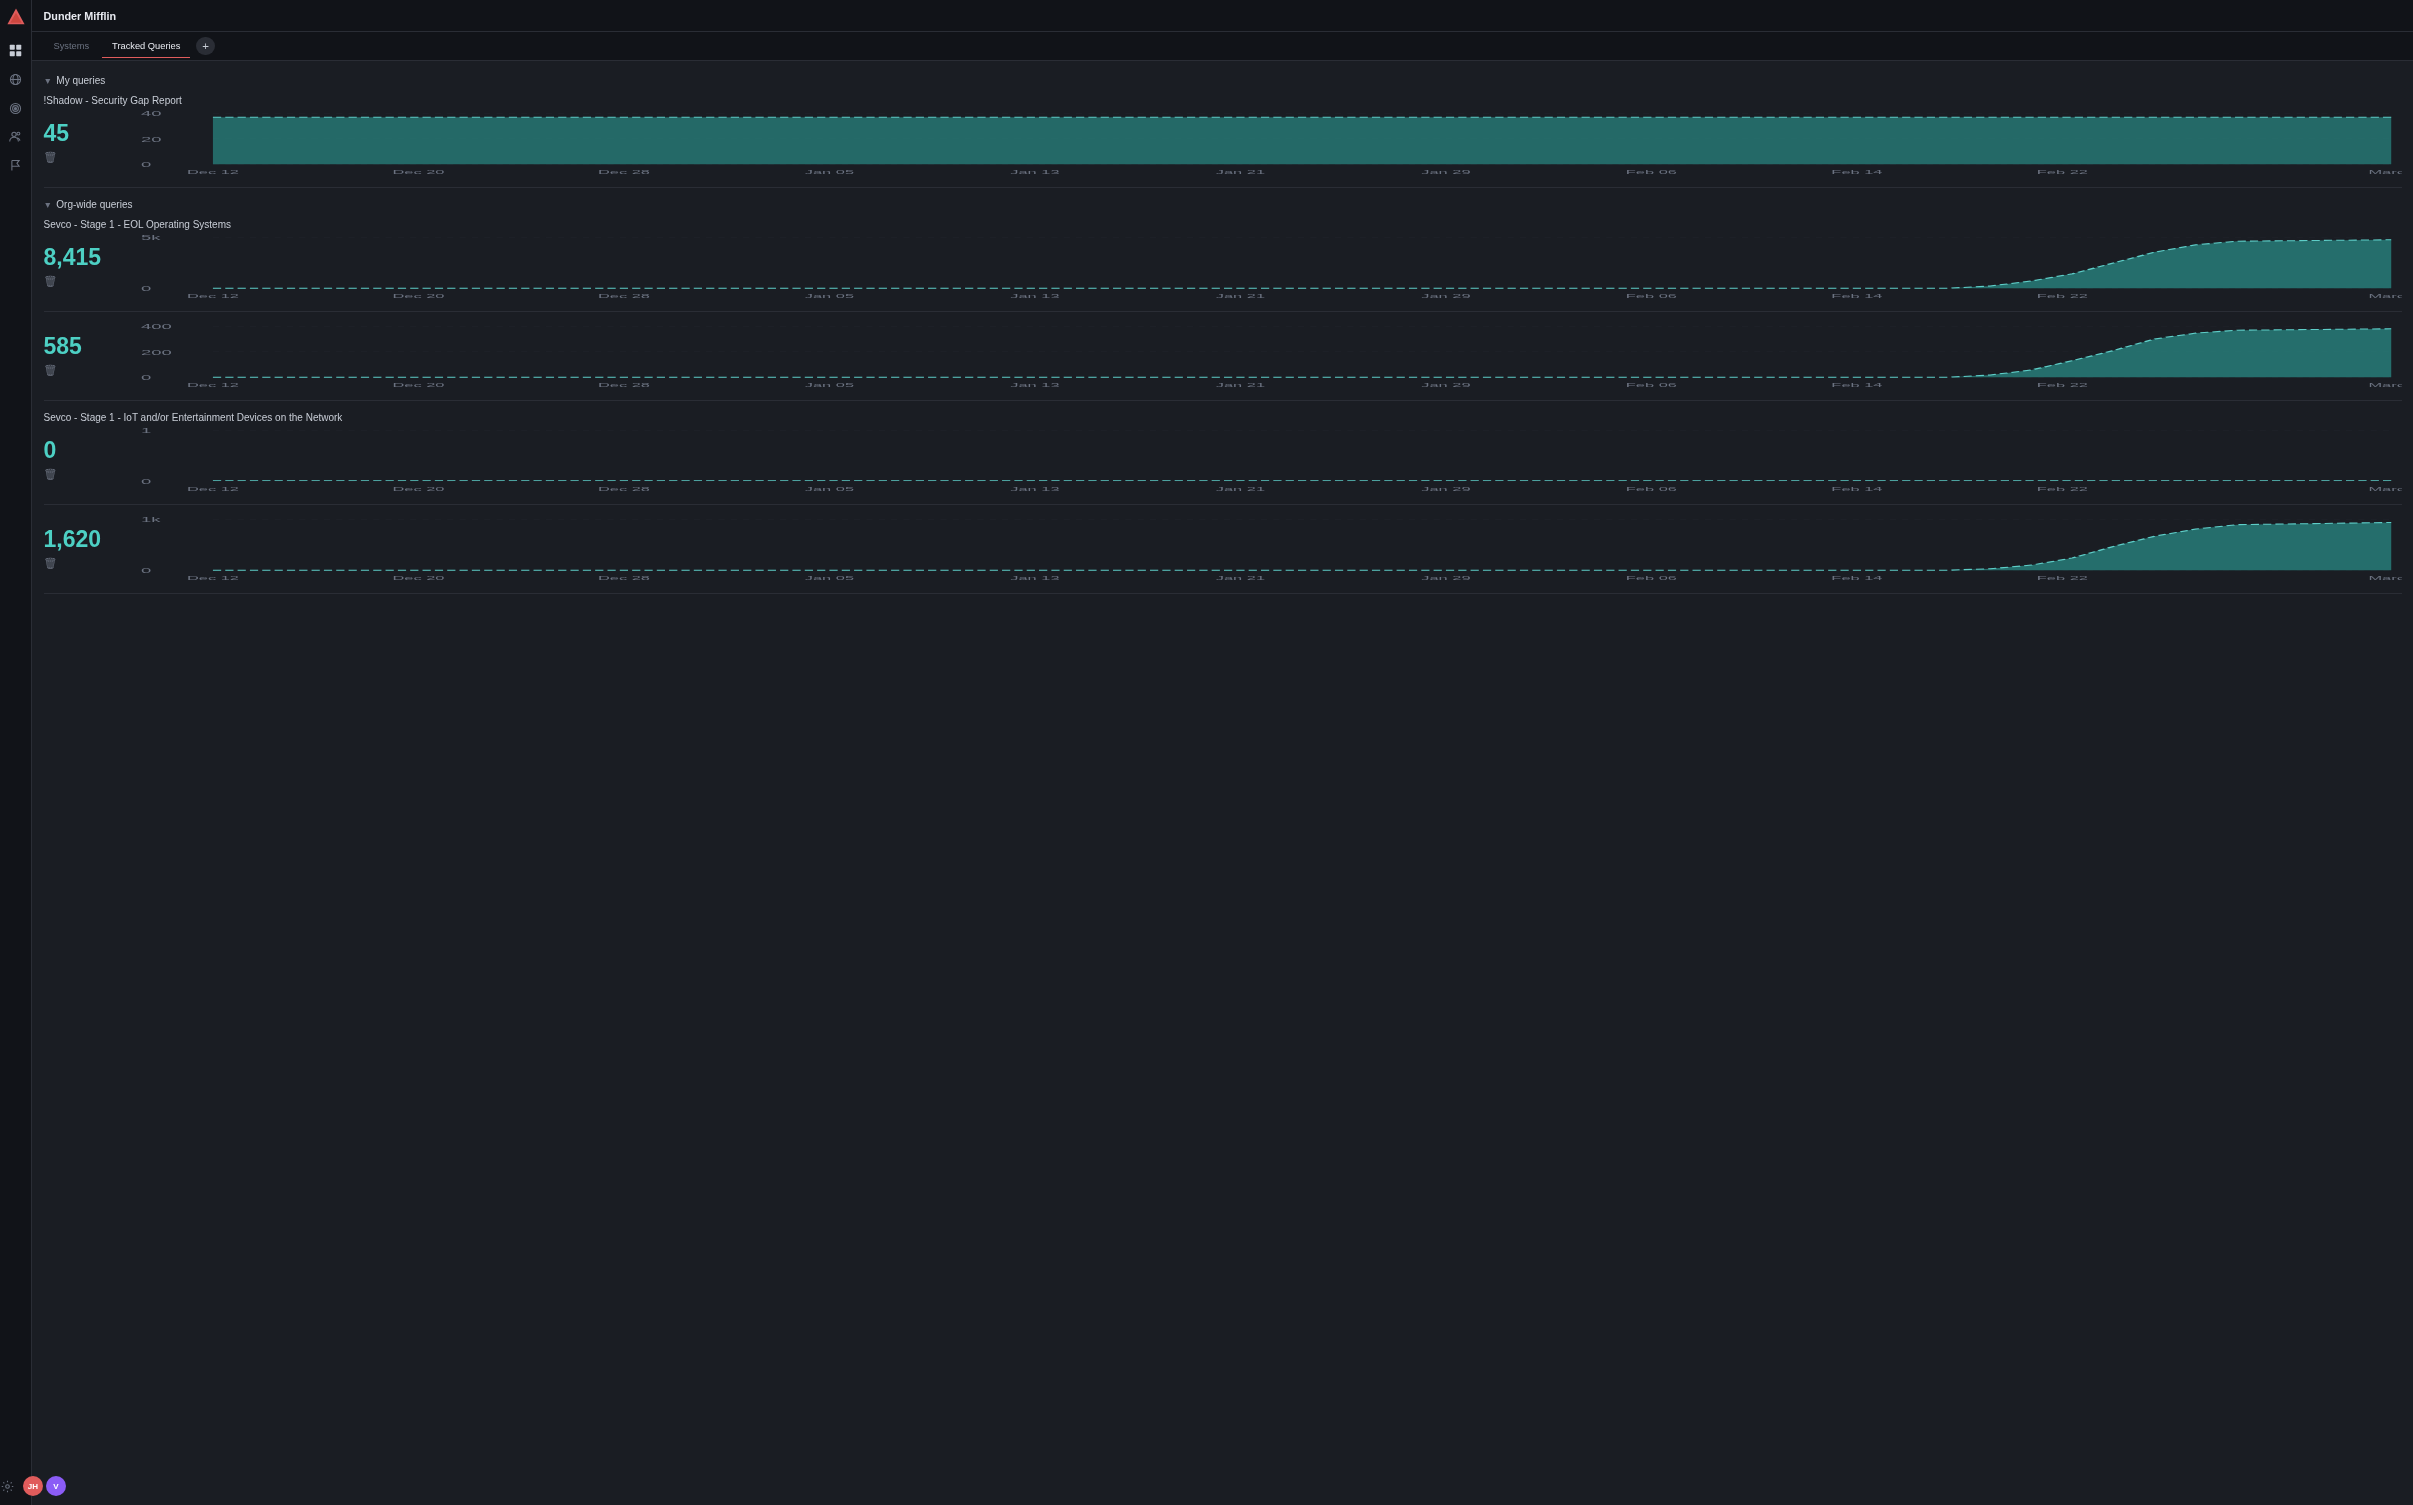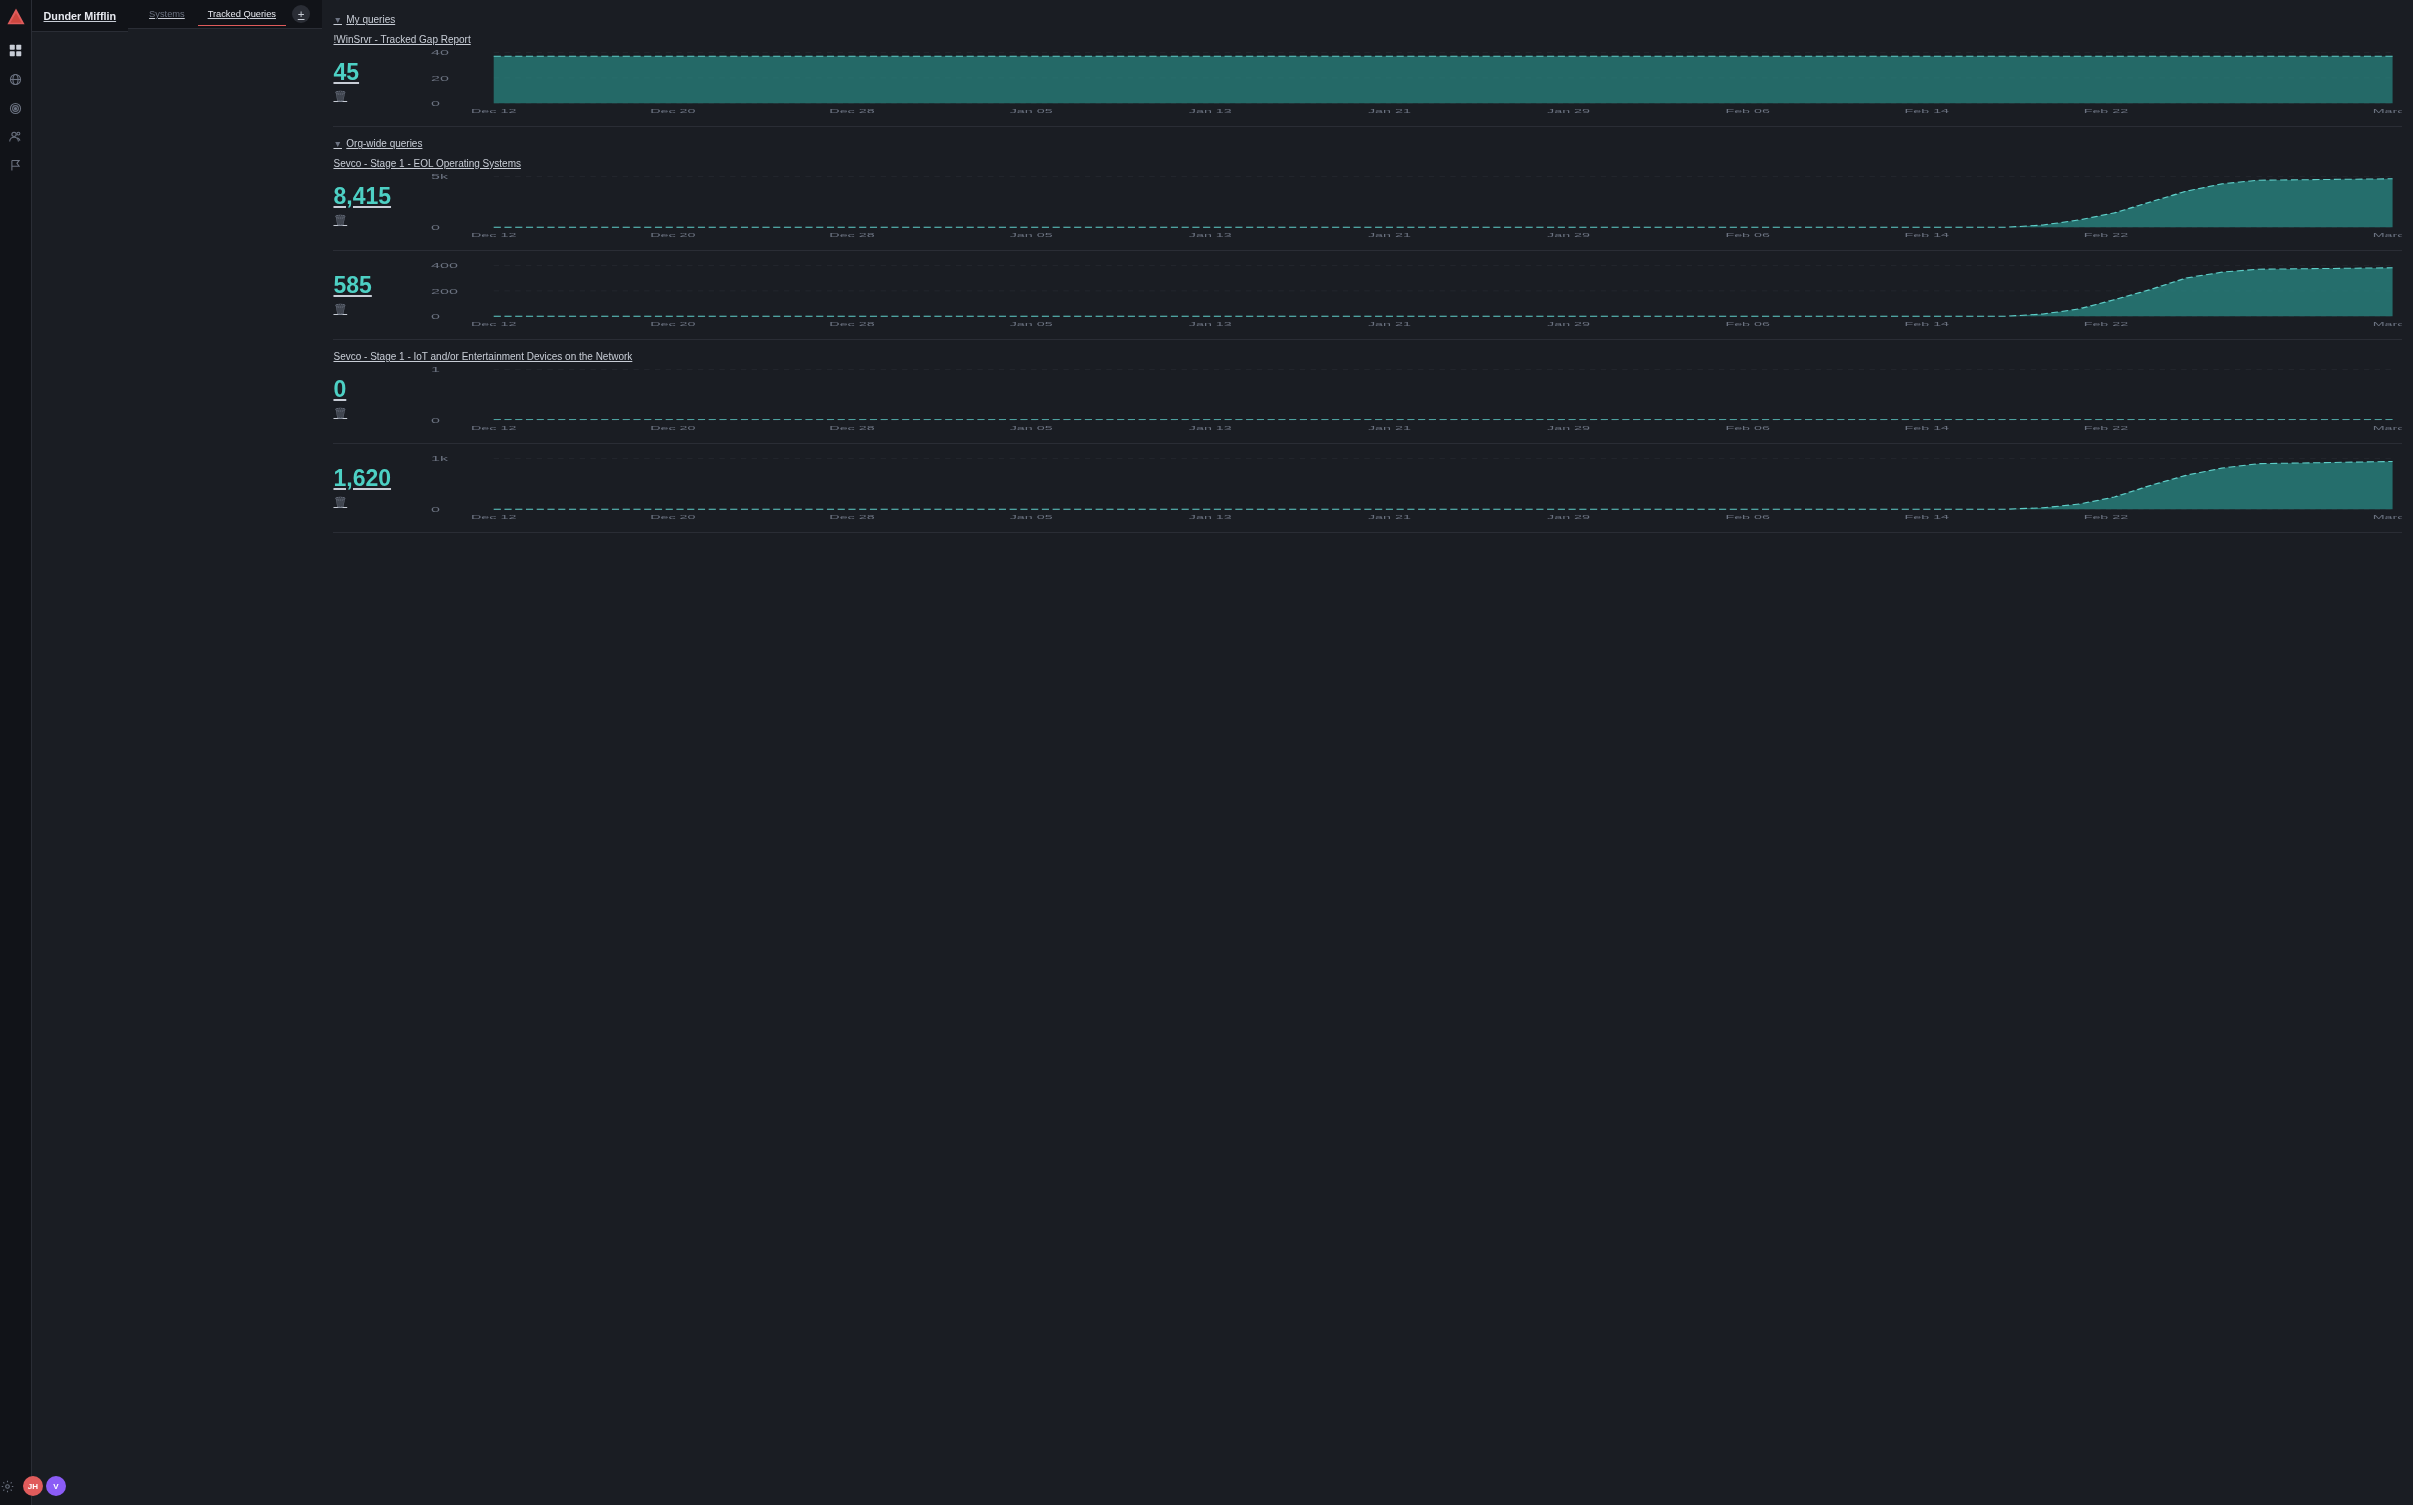--- a/index.html
+++ b/index.html
@@ -75,23 +75,22 @@
       justify-content: center;
       font-size: 8px;
       color: white;
       font-weight: 600;
     }
 
     
     .main {
       flex: 1;
       display: flex;
-      flex-direction: row;
+      flex-direction: column;
       overflow: hidden;
-      text-decoration: underline;
     }
 
     
     .header {
       background: #111318;
       padding: 0 11.5px;
       border-bottom: 0.7px solid #2a2d35;
       display: flex;
       align-items: center;
       height: 32px;
@@ -291,21 +290,21 @@
   </div>
 
   <div class="content">
 
     <div class="section-header">
       <span class="chevron">▼</span>
       <span class="section-header-text">My queries</span>
     </div>
 
     <div class="query-card">
-      <div class="query-title">!WinSrvr - Tracked Gap Report</div>
+      <div class="query-title">!Shadow - Security Gap Report</div>
       <div class="query-body">
         <div class="query-left">
           <div class="query-count">45</div>
           <div class="delete-icon">🗑</div>
         </div>
         <div class="chart-container">
           <svg class="chart-svg" viewBox="0 0 1100 90" preserveAspectRatio="none" style="font-size:13px">
 
             <line x1="35" y1="5" x2="1095" y2="5" stroke="#2a2d35" stroke-width="0.5" stroke-dasharray="3,3"></line>
             <line x1="35" y1="40" x2="1095" y2="40" stroke="#2a2d35" stroke-width="0.5" stroke-dasharray="3,3"></line>

